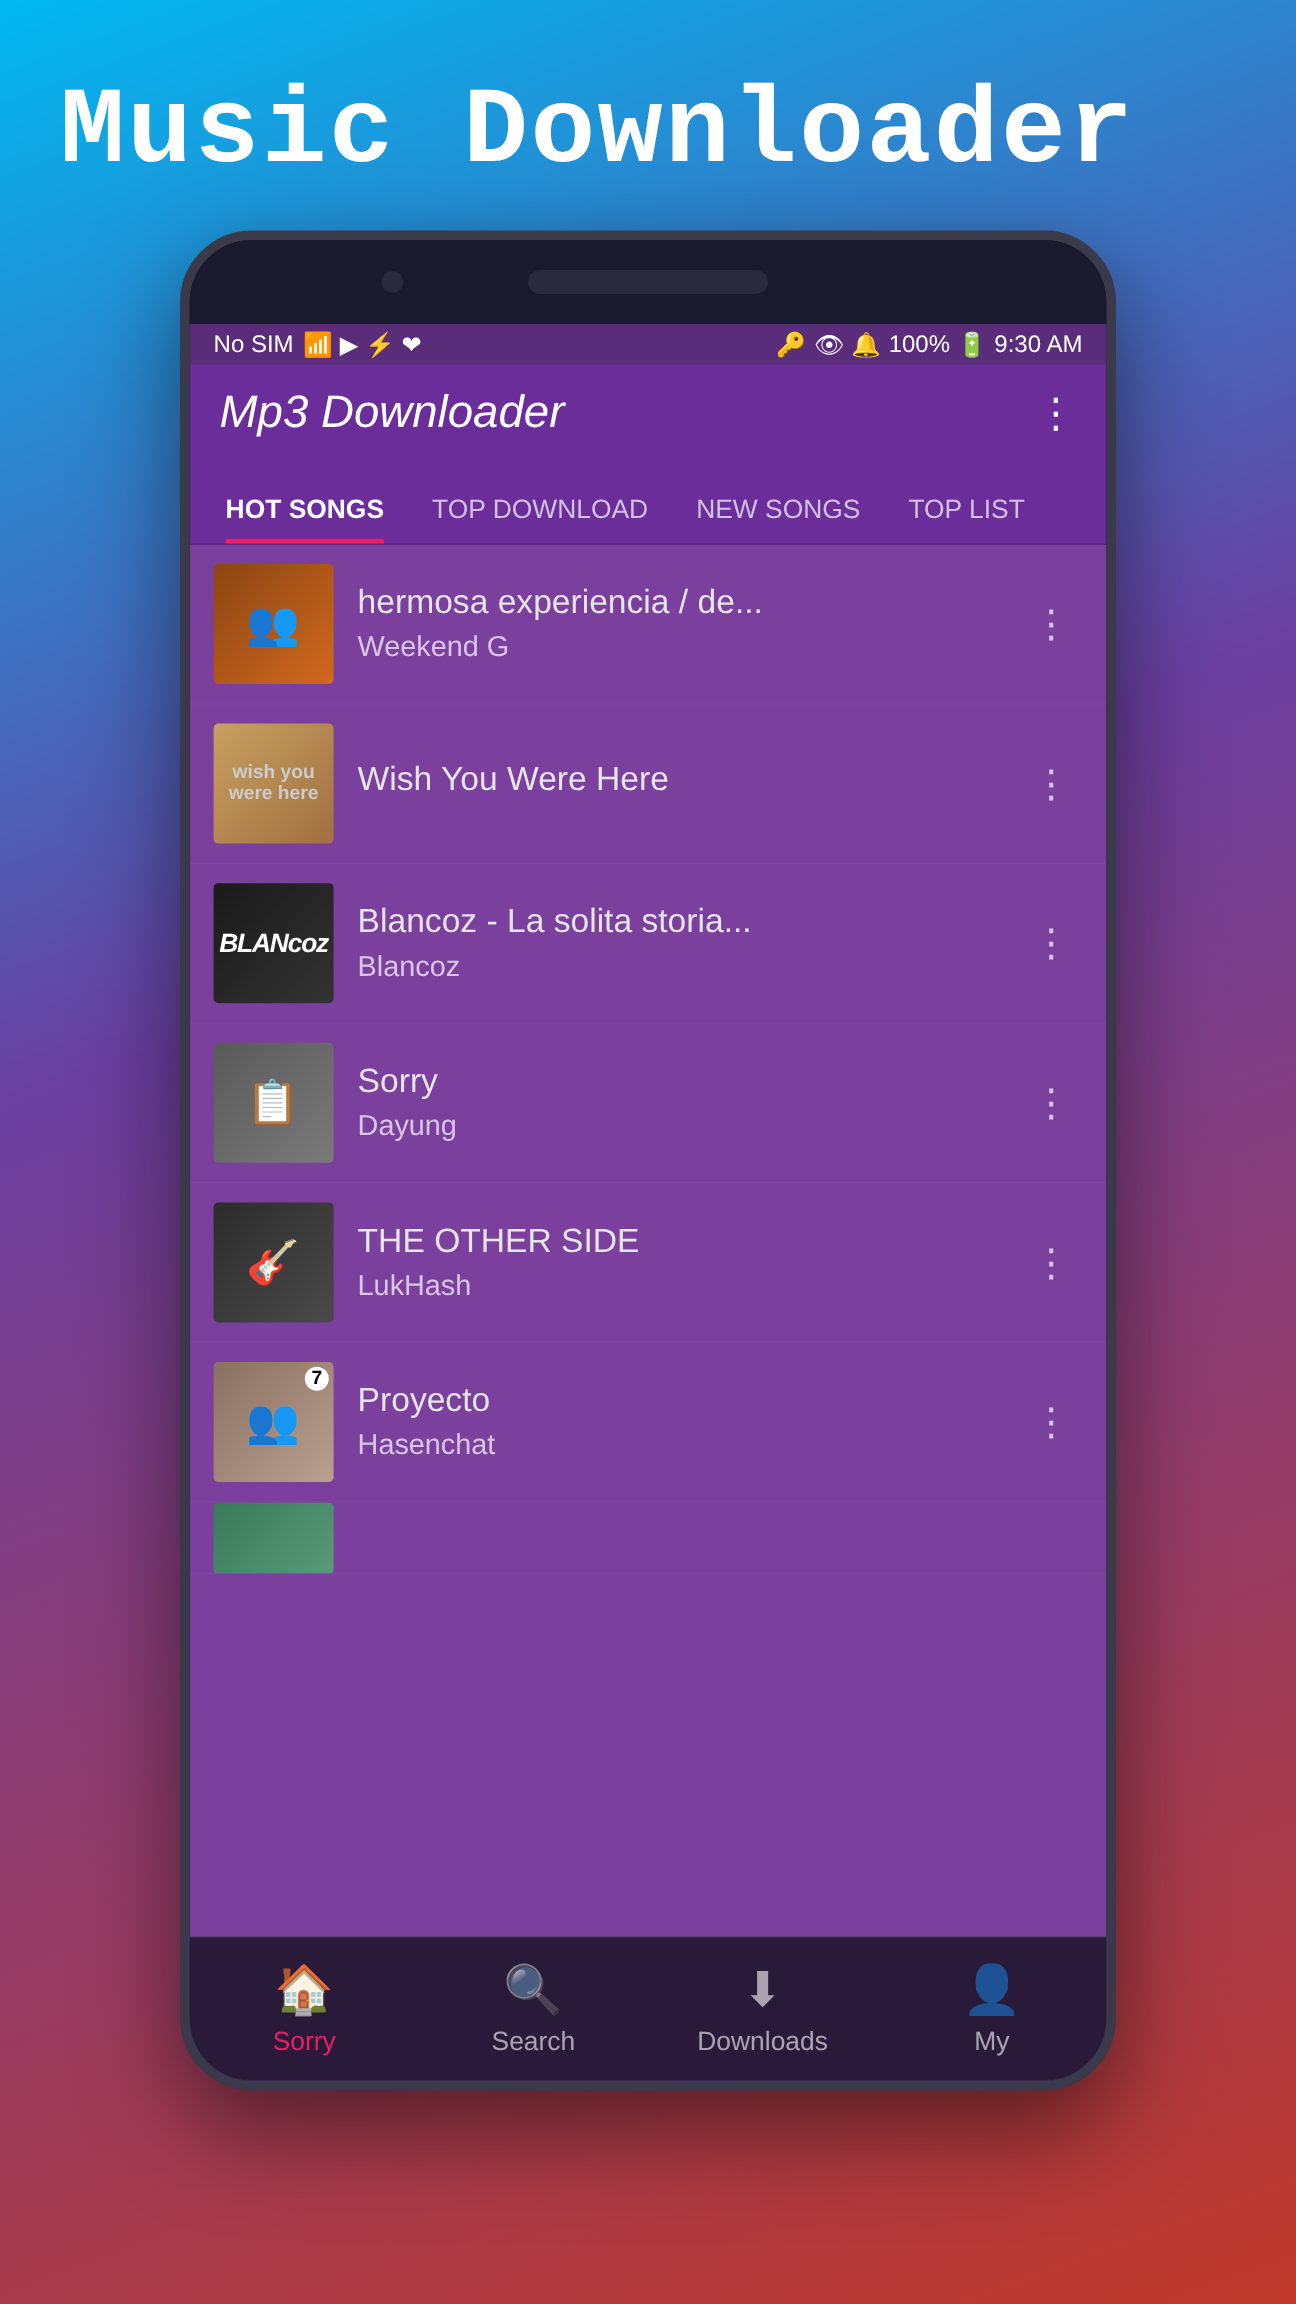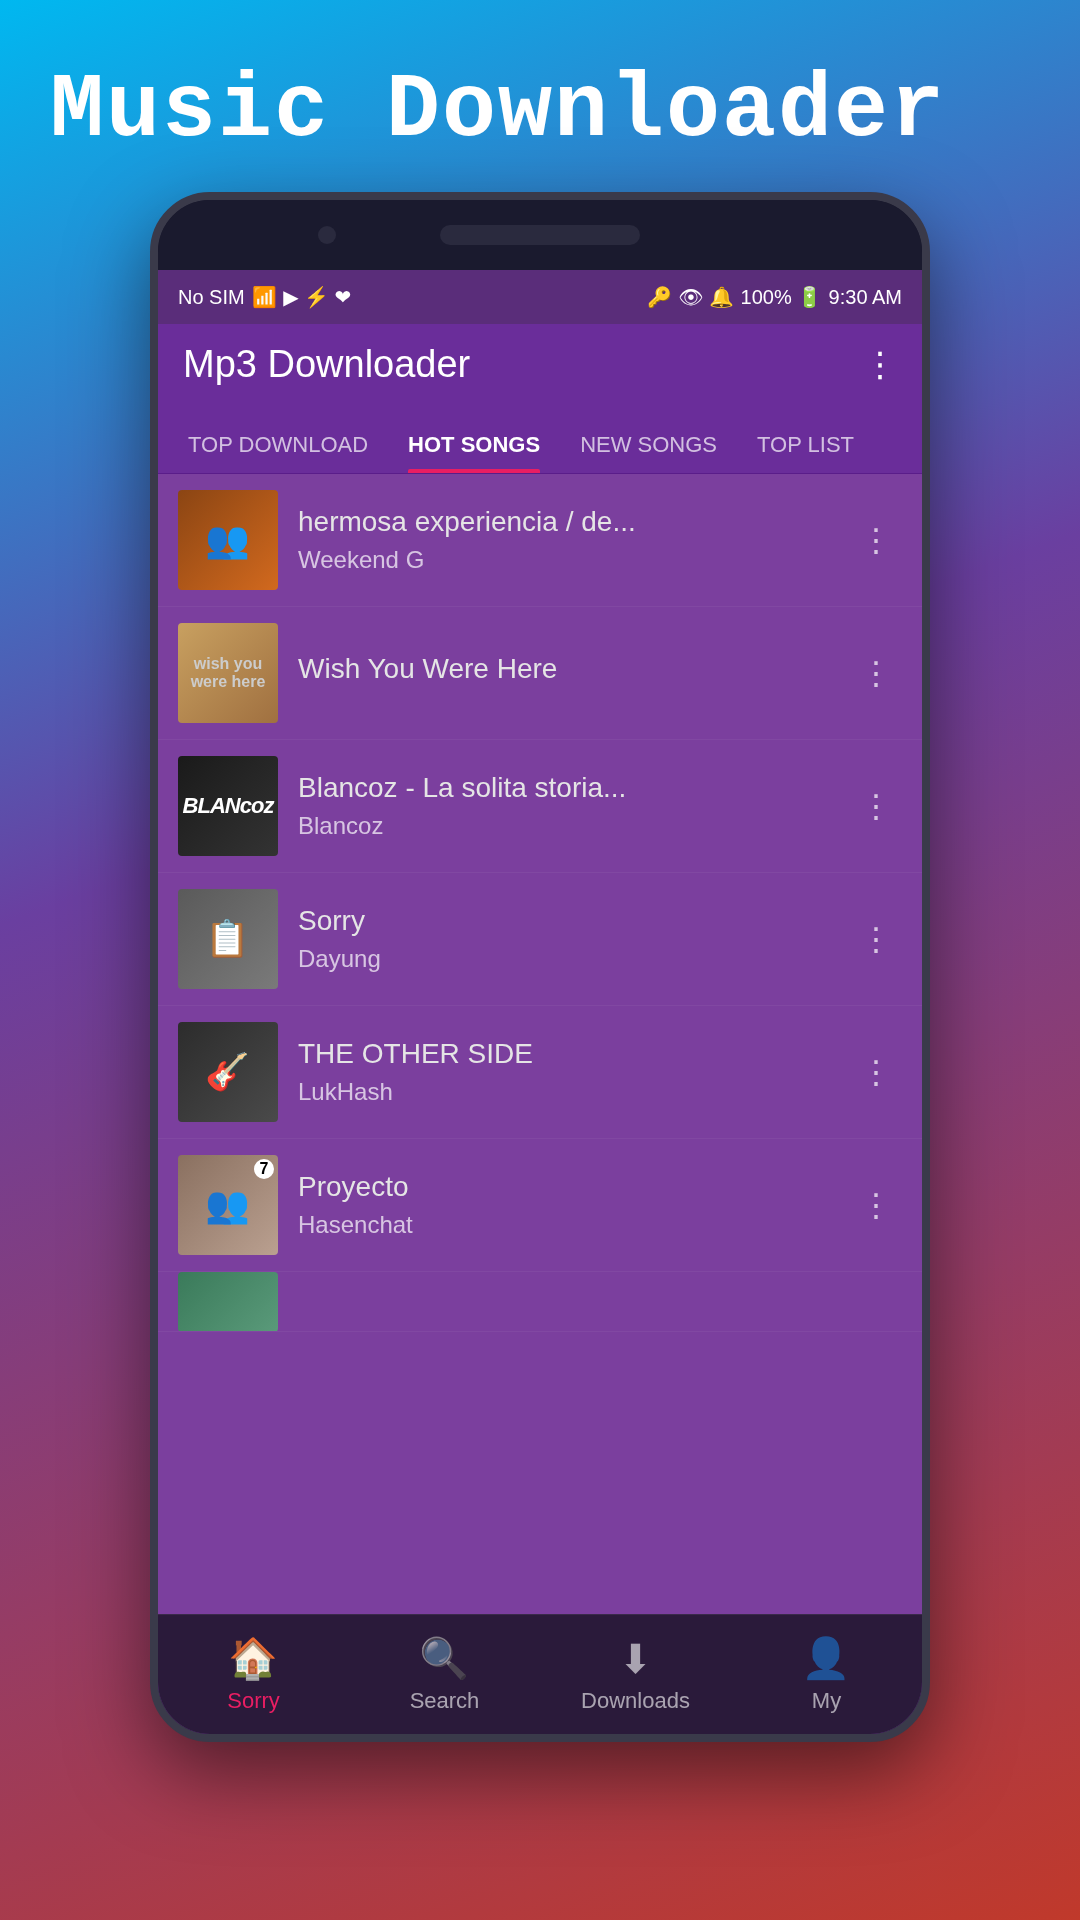--- a/index.html
+++ b/index.html
@@ -68,21 +68,21 @@
     .phone-screen {
       flex: 1;
       display: flex;
       flex-direction: column;
       background: #7b3f9e;
       overflow: hidden;
     }
 
     .status-bar {
       background: #5a2d7a;
-      height: 54px;
+      height: 34px;
       display: flex;
       align-items: center;
       justify-content: space-between;
       padding: 0 20px;
       font-size: 22px;
       color: white;
       flex-shrink: 0;
     }
 
     .status-left {
@@ -106,20 +106,21 @@
       align-items: center;
       justify-content: space-between;
       padding: 0 25px;
       flex-shrink: 0;
     }
 
     .app-header-title {
       font-size: 38px;
       color: white;
       font-weight: 500;
+      font-style: italic;
     }
 
     .three-dots {
       color: white;
       font-size: 34px;
       cursor: pointer;
     }
 
     .tabs-bar {
       background: #6a2d9a;
@@ -293,22 +294,22 @@
         <span>9:30 AM</span>
       </div>
     </div>
 
     <div class="app-header">
       <span class="app-header-title">Mp3 Downloader</span>
       <span class="three-dots">⋮</span>
     </div>
 
     <div class="tabs-bar">
+      <div class="tab active">HOT SONGS</div>
       <div class="tab">TOP DOWNLOAD</div>
-      <div class="tab active">HOT SONGS</div>
       <div class="tab">NEW SONGS</div>
       <div class="tab">TOP LIST</div>
     </div>
 
     <div class="songs-list">
 
       <div class="song-item">
         <div class="song-thumb song-thumb-1">
           <span style="font-size:36px;">👥</span>
         </div>

